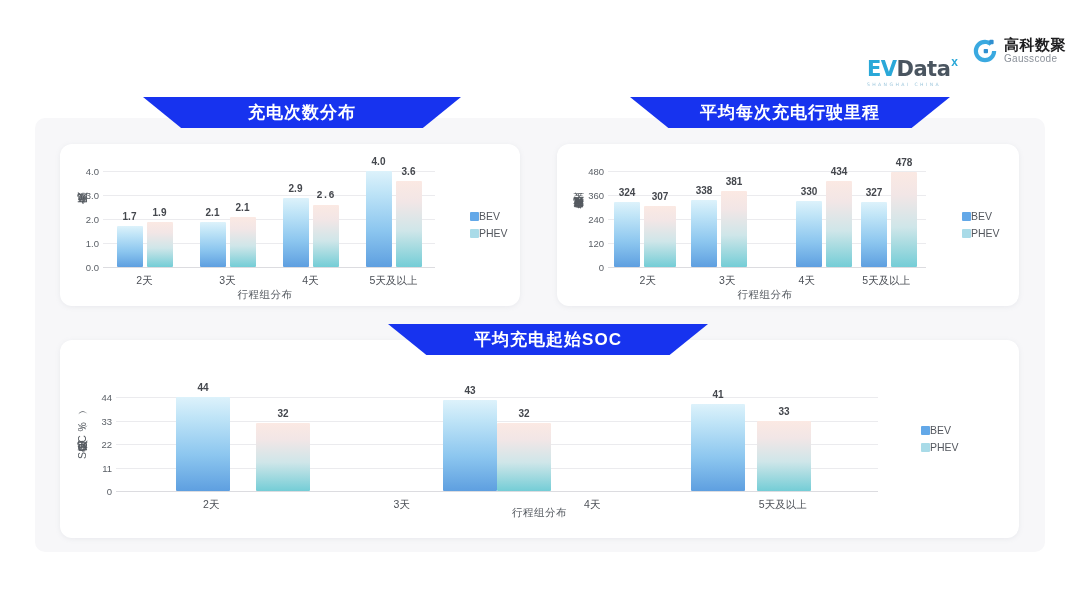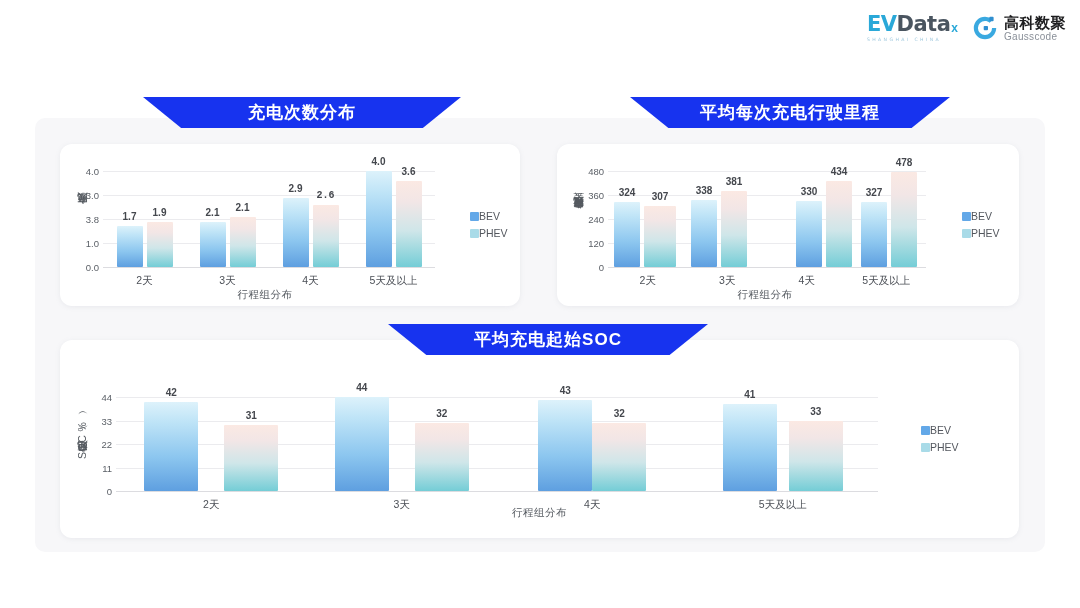--- a/index.html
+++ b/index.html
@@ -8,21 +8,21 @@
     background: #ffffff;
     font-family: "Liberation Sans", "DejaVu Sans", sans-serif;
     overflow: hidden;
   }
 
   
   .header { position: absolute; top: 0; left: 0; width: 1080px; height: 62px; }
   .logos { position: absolute; right: 14px; top: 14px; display: flex; align-items: center; gap: 14px; }
 
   .evdata { position: relative; display: flex; flex-direction: column; align-items: flex-start; }
-  .evdata-row { display: flex; align-items: flex-end; }
+  .evdata-row { display: flex; align-items: flex-start; margin-top: 45px; }
   .evdata-word {
     font-family: "DejaVu Sans", sans-serif;
     font-size: 21px; font-weight: 700; letter-spacing: -0.5px;
     color: #2aa8d8; line-height: 1;
   }
   .evdata-word .dk { color: #4a5560; }
   .evdata-x { font-size: 12px; font-weight: 700; color: #2aa8d8; margin-left: 1px; margin-top: -4px; }
   .evdata-sub {
     font-size: 4.6px; letter-spacing: 2.4px; color: #9fc8dd;
     margin-top: 2px; font-family: "DejaVu Sans", sans-serif;
@@ -145,21 +145,21 @@
 <div class="card" id="card1"></div>
 <div class="card" id="card2"></div>
 <div class="card" id="card3"></div>
 
 <div id="charts-layer">
     <div class="chart" style="left: 0px; top: 0px; width: 1080px; height: 608px; pointer-events: none;">
       <div class="ylabel" style="left: 76px; top: 176px; height: 72px; width: 14px;">充电频次</div>
       <div class="ticks" style="left: 69px; top: 163px; width: 30px; height: 104px;">
         <div class="tick" style="top: 104px;">0.0</div>
         <div class="tick" style="top: 80.092px;">1.0</div>
-        <div class="tick" style="top: 56.1839px;">3.8</div>
+        <div class="tick" style="top: 56.1839px;">2.0</div>
         <div class="tick" style="top: 32.2759px;">3.0</div>
         <div class="tick" style="top: 8.36782px;">4.0</div>
       </div>
       <div class="plot" style="left: 103px; top: 163px; width: 332px; height: 104px;">
         <div class="axisline" style="top: 104px;"></div>
         <div class="gridline" style="top: 80.092px;"></div>
         <div class="gridline" style="top: 56.1839px;"></div>
         <div class="gridline" style="top: 32.2759px;"></div>
         <div class="gridline" style="top: 8.36782px;"></div>
         <div class="groups">
@@ -299,28 +299,20 @@
         <div class="tick" style="top: 7.44211px;">44</div>
       </div>
       <div class="plot" style="left: 116px; top: 390px; width: 762px; height: 101px;">
         <div class="axisline" style="top: 101px;"></div>
         <div class="gridline" style="top: 77.6105px;"></div>
         <div class="gridline" style="top: 54.2211px;"></div>
         <div class="gridline" style="top: 30.8316px;"></div>
         <div class="gridline" style="top: 7.44211px;"></div>
         <div class="groups">
           <div class="group" style="gap: 26px;">
-            <div class="bar bev" style="width: 54px; height: 89.3053px;">
-              <span class="barval">42</span>
-            </div>
-            <div class="bar phev" style="width: 54px; height: 65.9158px;">
-              <span class="barval">31</span>
-            </div>
-          </div>
-          <div class="group" style="gap: 26px;">
             <div class="bar bev" style="width: 54px; height: 93.5579px;">
               <span class="barval">44</span>
             </div>
             <div class="bar phev" style="width: 54px; height: 68.0421px;">
               <span class="barval">32</span>
             </div>
           </div>
           <div class="group" style="">
             <div class="bar bev" style="width: 54px; height: 91.4316px;">
               <span class="barval">43</span>

